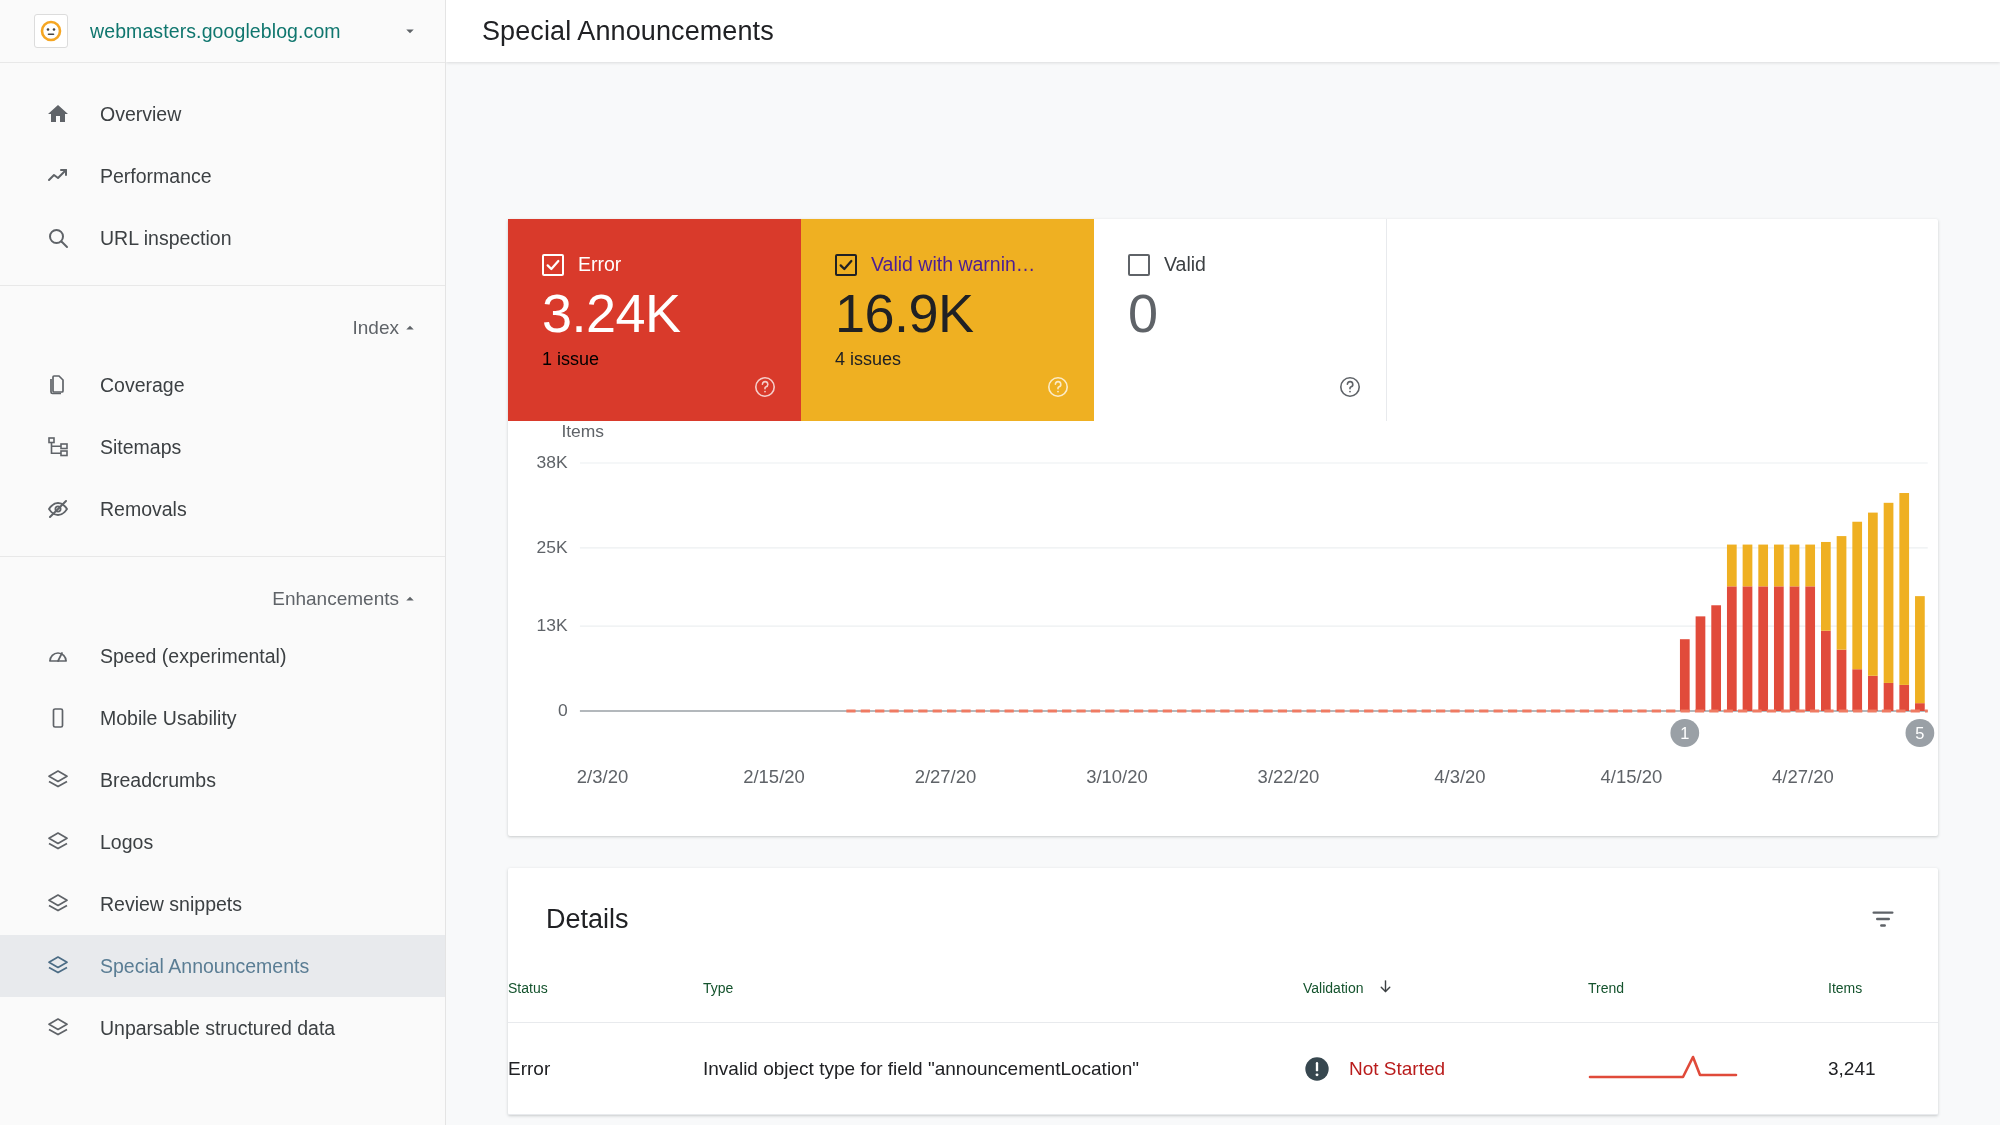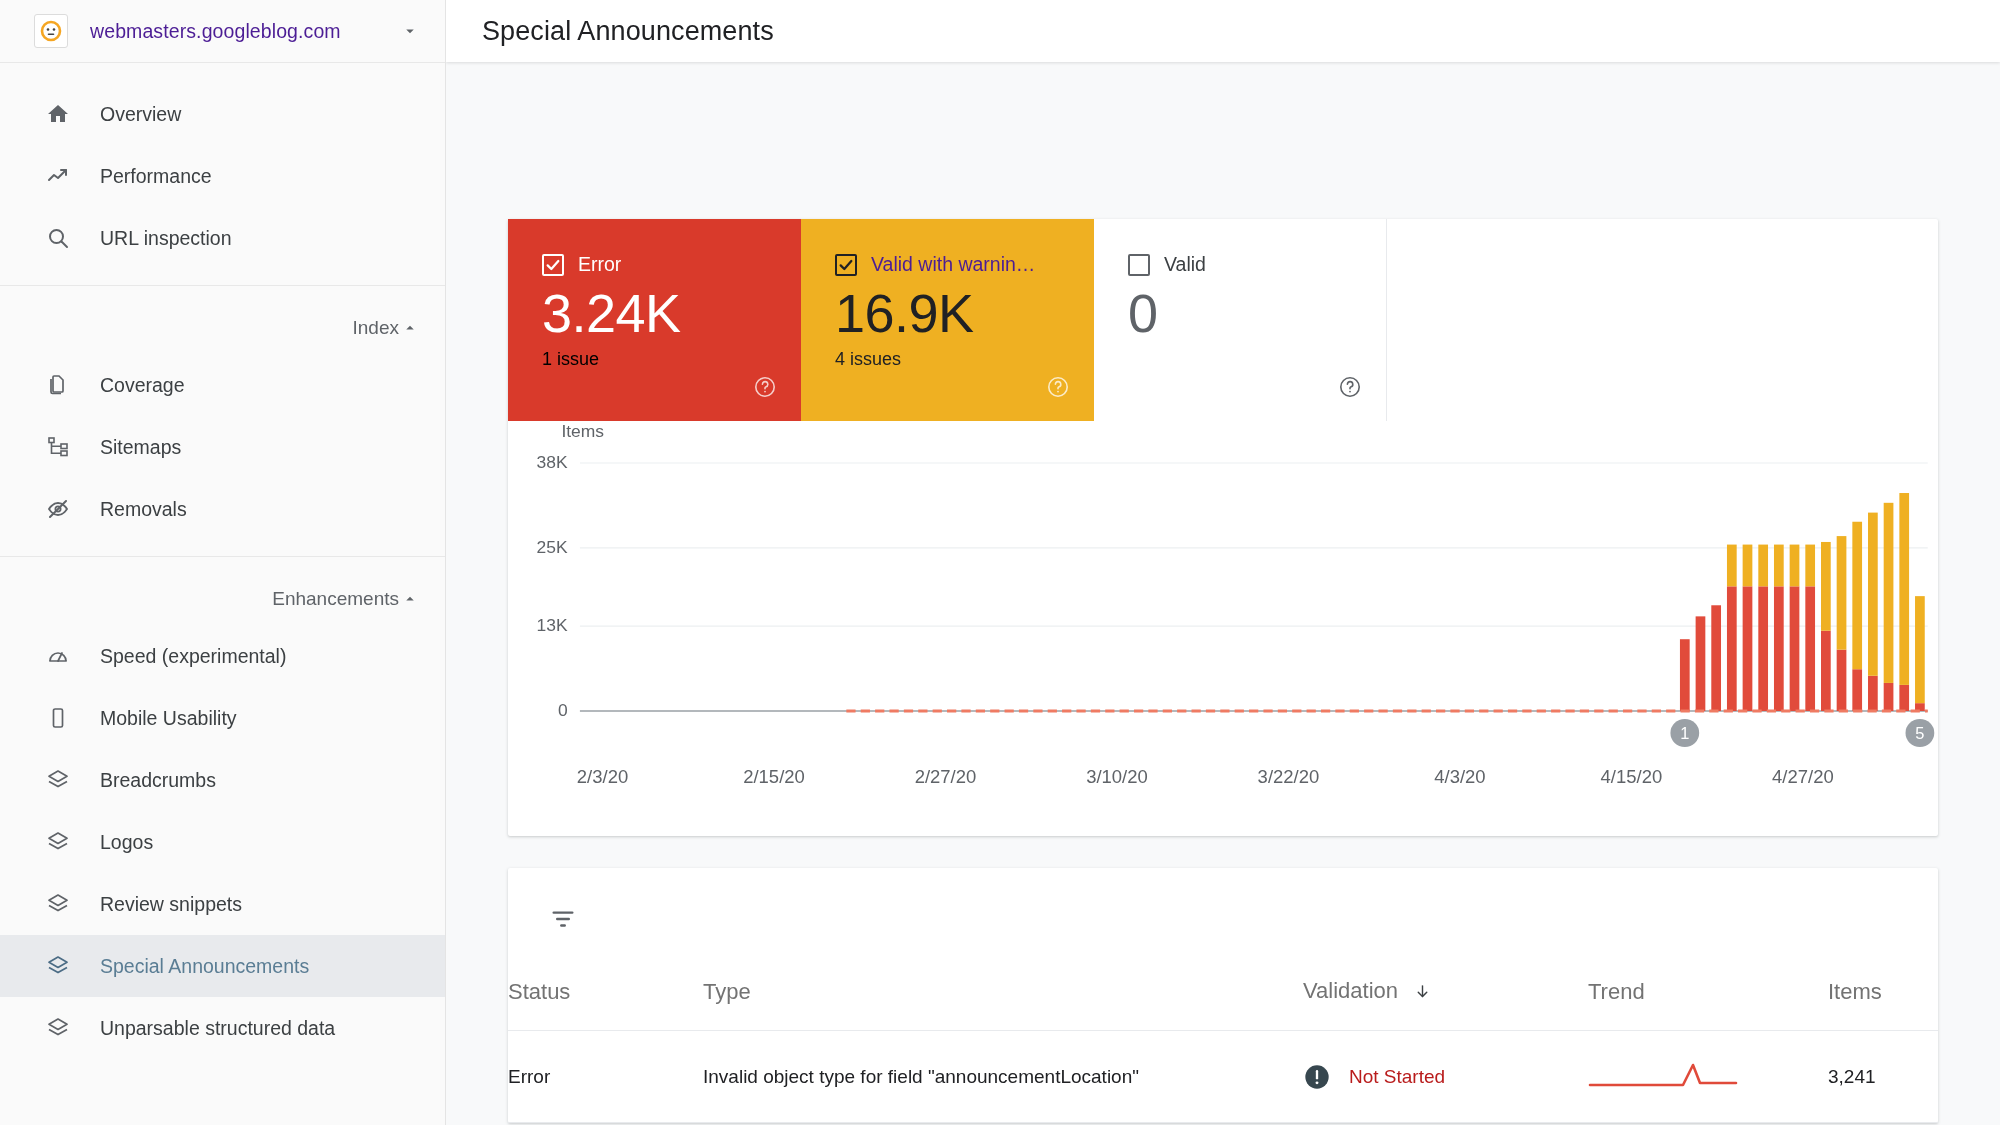--- a/index.html
+++ b/index.html
@@ -33,21 +33,21 @@
     border: 1px solid #dcdcdc;
     border-radius: 3px;
     background: #fff;
     display: flex; align-items: center; justify-content: center;
     flex: 0 0 34px;
   }
   .prop-avatar svg { display: block; }
   .prop-name {
     margin-left: 22px;
     font-size: 19.5px;
-    color: #4c1d95;
+    color: #0f766e;
     font-weight: 400;
     white-space: nowrap;
     flex: 1 1 auto;
     letter-spacing: 0.1px;
   }
   .prop-caret {
     width: 22px; height: 22px;
     display: flex; align-items: center; justify-content: center;
     flex: 0 0 22px;
     margin-left: 6px;
@@ -192,21 +192,21 @@
   .details-card { margin-top: 32px; position: relative; }
   .details-head {
     display: flex; align-items: center;
     padding: 34px 38px 22px 38px;
   }
   .details-title { font-size: 27px; color: #202124; flex: 1 1 auto; }
   .filter-btn { width: 34px; height: 34px; display:flex; align-items:center; justify-content:center; cursor:pointer; }
 
   table.details-table { width: 100%; border-collapse: collapse; }
   table.details-table th {
-    font-size: 22px; color: #737373; font-weight: 400;
+    font-size: 14px; color: #14532d; font-weight: 400;
     text-align: left; padding: 20px 0 24px 0;
     border-bottom: 1px solid #e8eaed;
     white-space: nowrap;
   }
   table.details-table td {
     font-size: 19px; color: #202124;
     padding: 26px 0; vertical-align: middle;
     border-bottom: 1px solid #e8eaed;
   }
   th.c-status, td.c-status { padding-left: 38px; width: 195px; }
@@ -524,20 +524,21 @@
               <text x="759.7165354330708" y="362" text-anchor="middle" font-size="18" fill="#5f6368" font-family="Liberation Sans, sans-serif">3/22/20</text>
               <text x="926.6456692913387" y="362" text-anchor="middle" font-size="18" fill="#5f6368" font-family="Liberation Sans, sans-serif">4/3/20</text>
               <text x="1093.5748031496062" y="362" text-anchor="middle" font-size="18" fill="#5f6368" font-family="Liberation Sans, sans-serif">4/15/20</text>
               <text x="1260.503937007874" y="362" text-anchor="middle" font-size="18" fill="#5f6368" font-family="Liberation Sans, sans-serif">4/27/20</text>
             </svg>
         </div>
       </div>
 
       <div class="card details-card">
         <div class="details-head">
+          <div class="details-title">Details</div>
           <div class="filter-btn">
             <svg width="28" height="28" viewBox="0 0 24 24" fill="#5f6368">
               <rect x="3" y="5.5" width="18" height="2.1" rx="1"></rect>
               <rect x="6" y="11" width="12" height="2.1" rx="1"></rect>
               <rect x="9.5" y="16.5" width="5" height="2.1" rx="1"></rect>
             </svg>
           </div>
         </div>
 
         <table class="details-table">

